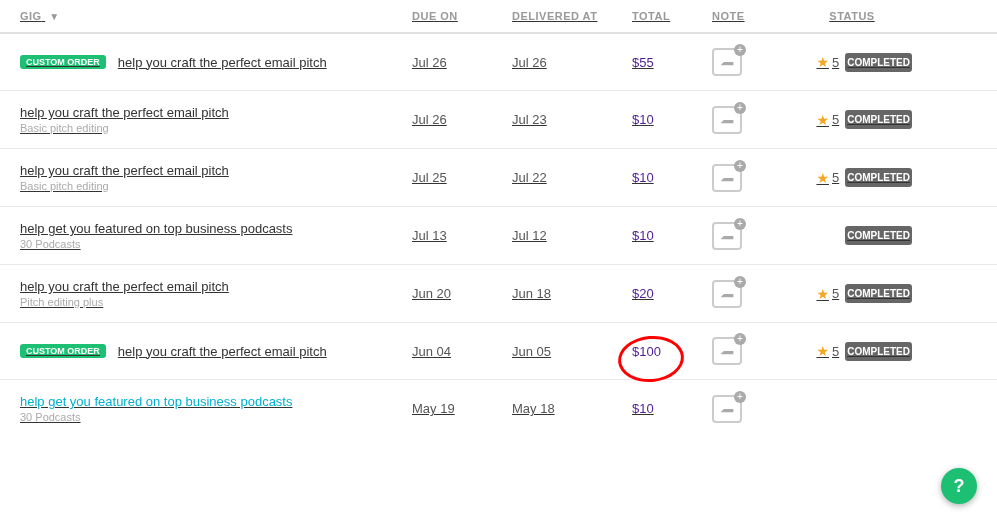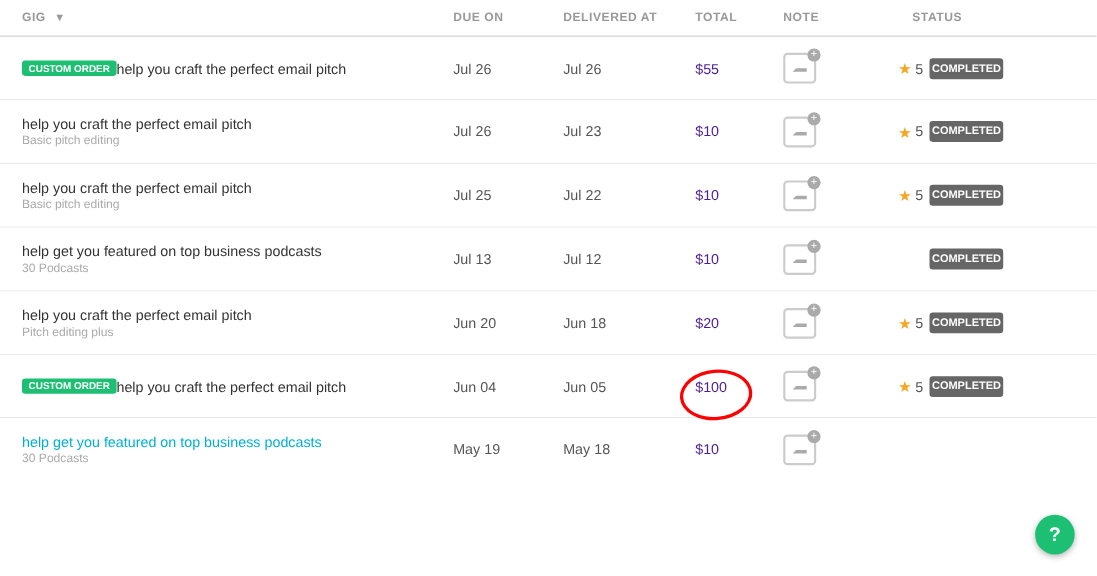--- a/index.html
+++ b/index.html
@@ -5,20 +5,21 @@
     * { box-sizing: border-box; margin: 0; padding: 0; }
     body {
       font-family: Arial, sans-serif;
       font-size: 13px;
       background: #fff;
       color: #333;
     }
     .table-container {
       width: 997px;
       overflow: hidden;
+      text-decoration: underline;
     }
     .table-header {
       display: flex;
       align-items: center;
       border-bottom: 2px solid #e0e0e0;
       padding: 10px 20px;
       background: #fff;
     }
     .col-gig { flex: 0 0 380px; }
     .col-due { flex: 0 0 100px; margin-left: 12px; }
@@ -54,21 +55,21 @@
 
     .gig-cell {
       flex: 0 0 380px;
       display: flex;
       flex-direction: column;
       gap: 2px;
     }
     .gig-cell .gig-title-row {
       display: flex;
       align-items: center;
-      gap: 0;
+      gap: 12px;
     }
     .gig-title {
       font-size: 13px;
       color: #333;
     }
     .gig-title.link {
       color: #00b0d4;
       text-decoration: none;
     }
     .gig-subtitle {

